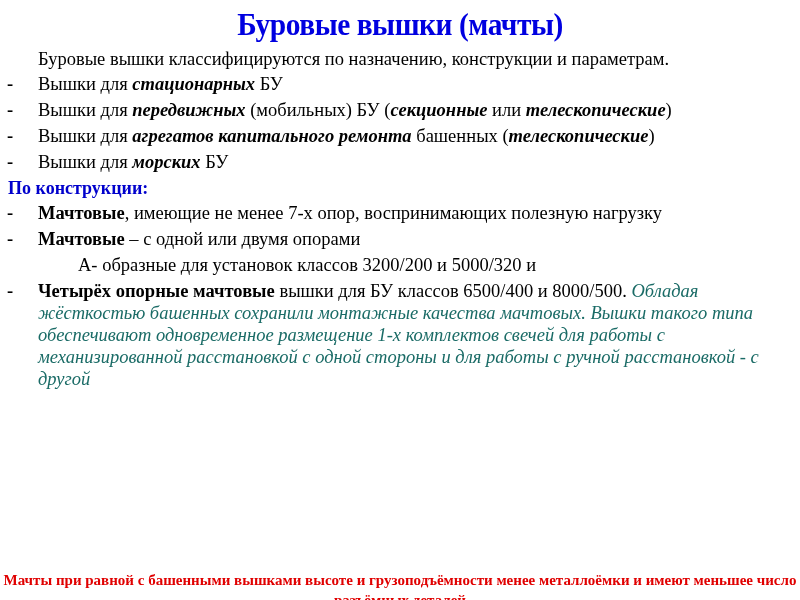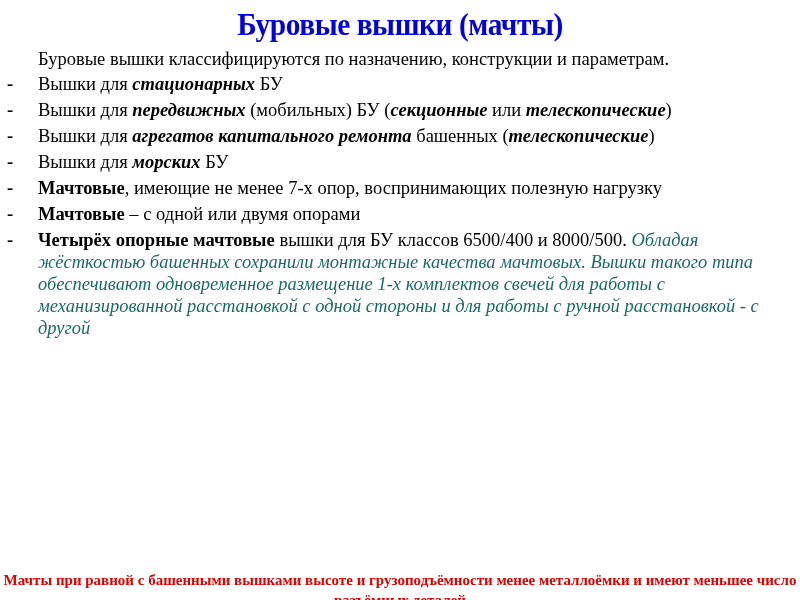--- a/index.html
+++ b/index.html
@@ -49,29 +49,31 @@
   </div>
   <div class="p item">
     <span class="dash">-</span>
     <span>Вышки для </span><span class="bi">агрегатов капитального ремонта</span><span> башенных (</span><span class="bi">телескопические</span><span>)</span>
   </div>
   <div class="p item">
     <span class="dash">-</span>
     <span>Вышки для </span><span class="bi">морских</span><span> БУ</span>
   </div>
 
+  <div class="p heading">По конструкции:</div>
 
   <div class="p item">
     <span class="dash">-</span>
     <span class="b">Мачтовые</span><span>, имеющие не менее 7-х опор, воспринимающих полезную нагрузку</span>
   </div>
   <div class="p item">
     <span class="dash">-</span>
     <span class="b">Мачтовые</span><span> – с одной или двумя опорами</span>
   </div>
+  <div class="p sub">А- образные для установок классов 3200/200 и 5000/320 и</div>
   <div class="p item">
     <span class="dash">-</span>
     <span class="b">Четырёх опорные мачтовые</span><span> вышки для БУ классов 6500/400 и 8000/500.</span>
     <span class="note">Обладая жёсткостью башенных сохранили монтажные качества мачтовых. Вышки такого типа обеспечивают одновременное размещение 1-х комплектов свечей для работы с механизированной расстановкой с одной стороны и для работы с ручной расстановкой - с другой</span>
   </div>
 </div>
 
 <div class="footer">Мачты при равной с башенными вышками высоте и грузоподъёмности менее металлоёмки и имеют меньшее число разъёмных деталей</div>
 
 </body></html>

